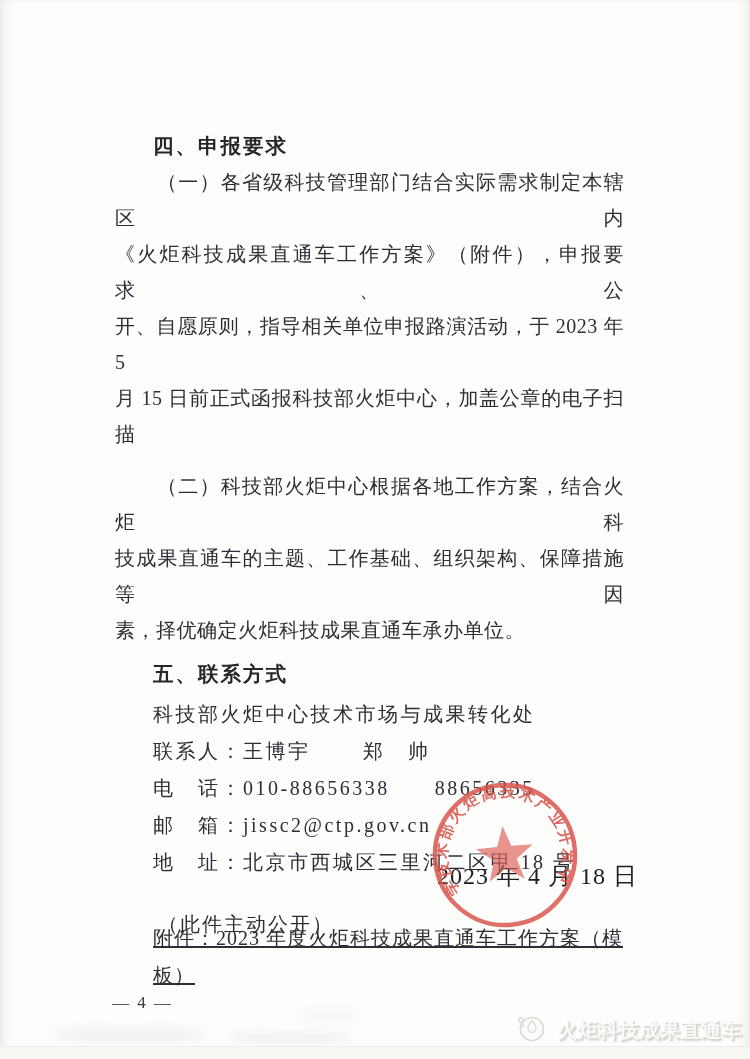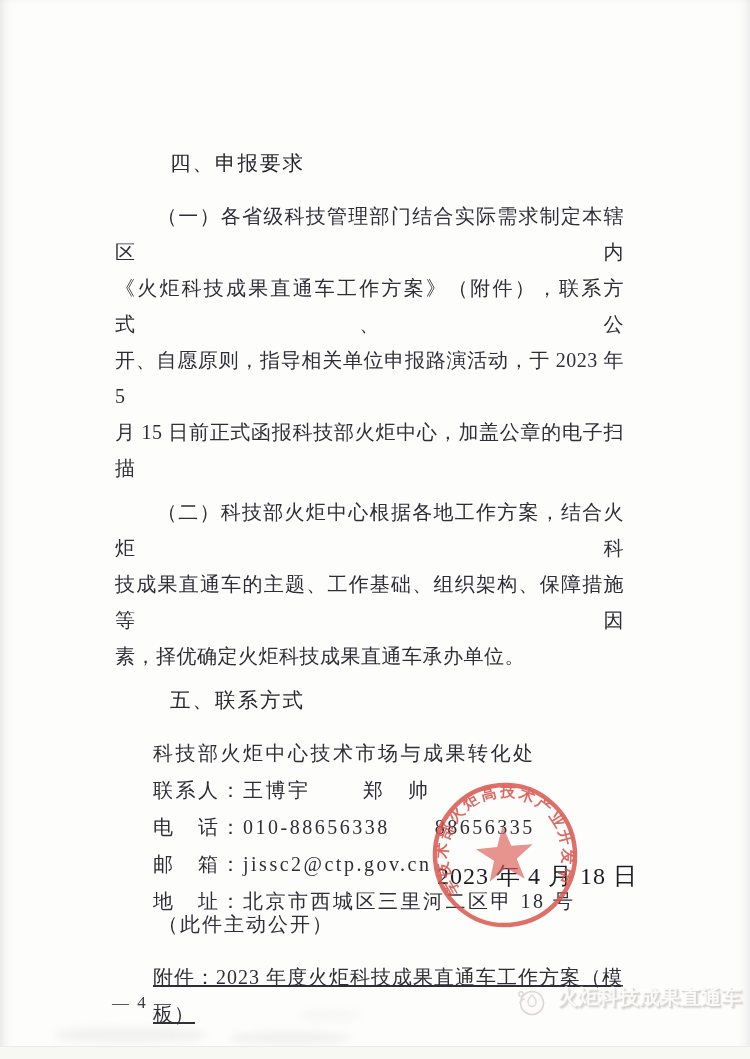--- a/index.html
+++ b/index.html
@@ -5,26 +5,26 @@
   html,body{margin:0;padding:0;background:#ffffff;}
   .canvas{
     position:relative;width:750px;height:1059px;overflow:hidden;
     background:#fdfdfc;
     box-shadow:inset 10px 0 14px -10px rgba(90,90,95,.22), inset -10px 0 14px -10px rgba(90,90,95,.18);
     font-family:"Liberation Serif","DejaVu Serif",serif;
     color:#2e2e36;
   }
   .content{position:absolute;left:115px;top:128px;width:509px;}
   .sec-heading{
-    margin:17px;padding-left:38px;font-size:20.5px;line-height:36px;font-weight:400;
+    margin:0;padding-left:38px;font-size:20.5px;line-height:36px;font-weight:700;
     font-family:"Liberation Sans","DejaVu Sans",sans-serif;color:#26262c;letter-spacing:2px;
   }
   .sec-heading.h5{margin-top:8px;}
   .para{margin:0;}
-  .para.p2{margin-top:8px;}
+  .para.p2{margin-top:16px;}
   .line{font-size:20px;line-height:36px;text-align:justify;text-align-last:justify;letter-spacing:.5px;}
   .line.last{text-align-last:left;}
   .line.indent{text-indent:42px;}
   .contact{margin-top:4px;padding-left:38px;}
   .contact .cline{font-size:20px;line-height:37px;letter-spacing:2.5px;}
   .attachment{
     margin-top:39px;padding-left:38px;font-size:20px;line-height:37px;letter-spacing:1px;text-decoration:underline;
   }
   .stamp-org{
     position:absolute;left:437px;top:821px;font-size:20px;letter-spacing:1.5px;color:#1d1d24;z-index:1;
@@ -36,21 +36,21 @@
     position:absolute;left:419px;top:769px;width:172px;height:172px;z-index:2;
     transform:rotate(-5deg);opacity:.85;pointer-events:none;
   }
   .seal text{
     font-family:"Liberation Serif","DejaVu Serif",serif;font-weight:600;
     font-size:15.5px;letter-spacing:2.5px;fill:#d65048;
   }
   .public-note{position:absolute;left:158px;top:911px;font-size:20px;letter-spacing:2px;}
   .page-num{position:absolute;left:112px;top:993px;font-size:17px;letter-spacing:2px;color:#3a3a40;}
   .watermark{
-    position:absolute;top:984px;right:8px;display:flex;align-items:flex-start;gap:10px;z-index:1;
+    position:absolute;top:1010px;right:8px;display:flex;align-items:flex-end;gap:10px;z-index:1;
   }
   .watermark .wm-text{
     font-family:"Liberation Sans","DejaVu Sans",sans-serif;font-weight:700;
     font-size:20px;letter-spacing:.5px;color:#fbfaf8;
     text-shadow:1px 1px 0 #d8d5d1, 2px 2px 2px #cfccc7, -1px -1px 1px #ffffff;
   }
   .smudge{position:absolute;background:#b9b9b6;filter:blur(4px);opacity:.18;border-radius:40%;}
   .s1{left:55px;top:1028px;width:150px;height:14px;}
   .s2{left:230px;top:1032px;width:120px;height:12px;}
   .s3{left:300px;top:1010px;width:60px;height:10px;opacity:.10;}
@@ -60,21 +60,21 @@
 </head>
 <body>
 
 <div class="canvas">
 
   <div class="content">
     <h2 class="sec-heading">四、申报要求</h2>
 
     <div class="para p1">
       <div class="line indent">（一）各省级科技管理部门结合实际需求制定本辖区内</div>
-      <div class="line">《火炬科技成果直通车工作方案》（附件），联系方式、公</div>
+      <div class="line">《火炬科技成果直通车工作方案》（附件），申报要求、公</div>
       <div class="line">开、自愿原则，指导相关单位申报路演活动，于 2023 年 5</div>
       <div class="line">月 15 日前正式函报科技部火炬中心，加盖公章的电子扫描</div>
     </div>
 
     <div class="para p2">
       <div class="line indent">（二）科技部火炬中心根据各地工作方案，结合火炬科</div>
       <div class="line">技成果直通车的主题、工作基础、组织架构、保障措施等因</div>
       <div class="line last">素，择优确定火炬科技成果直通车承办单位。</div>
     </div>
 

